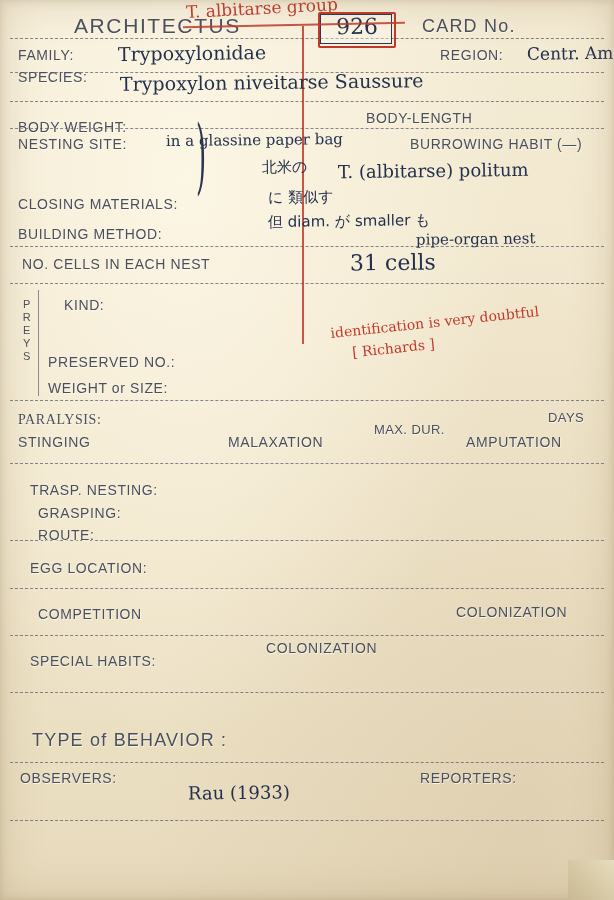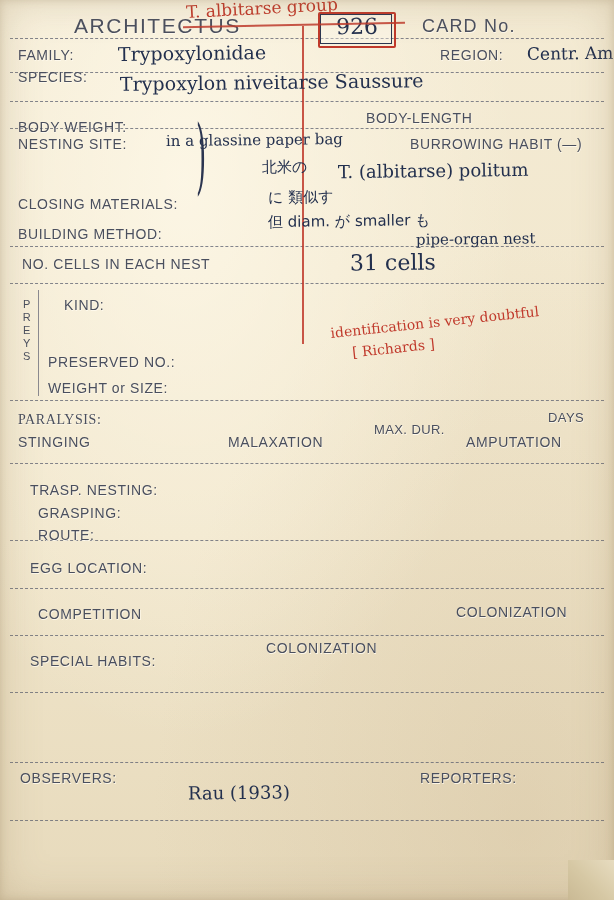--- a/index.html
+++ b/index.html
@@ -213,20 +213,21 @@
   <div class="lbl" style="left:38px; top:527px;">ROUTE:</div>
 
   <div class="lbl" style="left:30px; top:560px;">EGG LOCATION:</div>
 
   <div class="lbl" style="left:38px; top:606px;">COMPETITION</div>
   <div class="lbl" style="left:266px; top:606px;margin-top:34px;">COLONIZATION</div>
   <div class="lbl" style="left:456px; top:604px;">COLONIZATION</div>
 
   <div class="lbl" style="left:30px; top:653px;">SPECIAL HABITS:</div>
 
+  <div class="lbl lg" style="left:32px; top:730px;">TYPE of BEHAVIOR :</div>
 
   <div class="lbl" style="left:20px; top:770px;">OBSERVERS:</div>
   <div class="hw" style="left:188px; top:782px; font-size:18px;">Rau (1933)</div>
   <div class="lbl" style="left:420px; top:770px;">REPORTERS:</div>
 
   <div class="edge-shade"></div>
   <div class="corner-fold"></div>
 </div>
 
 </body></html>

